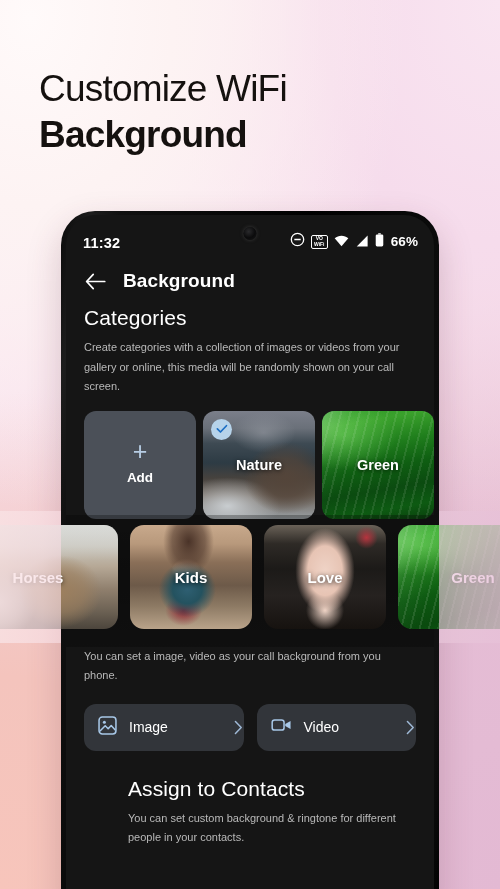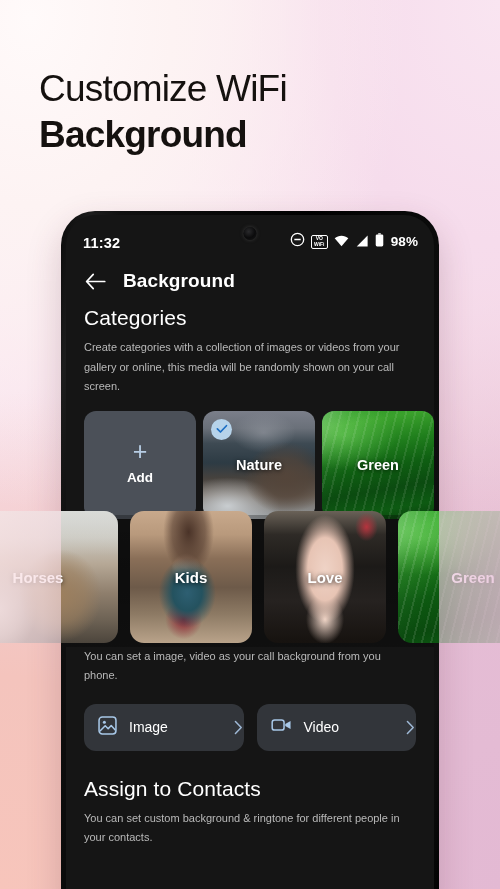--- a/index.html
+++ b/index.html
@@ -280,41 +280,41 @@
     font-weight: 400;
     color: #fff;
   }
   .pick-chev {
     margin-left: auto;
     color: #9fb9d6;
     display: flex;
     align-items: center;
   }
 
-  .assign-sec { margin-top: 26px; }
+  .assign-sec { margin-top: 26px; margin-left: 44px; }
 
   
   #overlay-strip {
     position: absolute;
     left: 0;
     top: 511px;
     width: 500px;
     height: 132px;
     display: flex;
     align-items: center;
     gap: 12px;
     padding-left: -0px;
     z-index: 30;
     pointer-events: none;
   }
   .ov-card {
     position: relative;
     flex: 0 0 auto;
     width: 122px;
-    height: 132px;
+    height: 104px;
     border-radius: 14px;
     overflow: hidden;
     pointer-events: auto;
     cursor: pointer;
   }
   .ov-card .ov-label {
     position: absolute;
     left: 0; right: 0;
     top: 50%;
     transform: translateY(-50%);
@@ -452,21 +452,21 @@
             <svg width="14" height="12" viewBox="0 0 15 13">
               <path d="M13.6 0.6v11.8H1.8z" fill="#fff"></path>
             </svg>
           </span>
           <span class="si">
             <svg width="9" height="14" viewBox="0 0 10 15">
               <rect x="3.4" y="0" width="3.2" height="1.5" rx="0.5" fill="#fff"></rect>
               <rect x="0.8" y="1.3" width="8.4" height="13.4" rx="1.6" fill="#fff"></rect>
             </svg>
           </span>
-          <span class="battery-pct">98%</span>
+          <span class="battery-pct">66%</span>
         </div>
       </div>
 
       <div class="app-body">
 
         <div class="appbar">
           <span class="back-btn">
             <svg width="21" height="17" viewBox="0 0 22 18">
               <path d="M8.6 1.4 1.6 9l7 7.6M1.6 9h19.2" fill="none" stroke="#fff" stroke-width="1.8" stroke-linecap="round" stroke-linejoin="round"></path>
             </svg>

